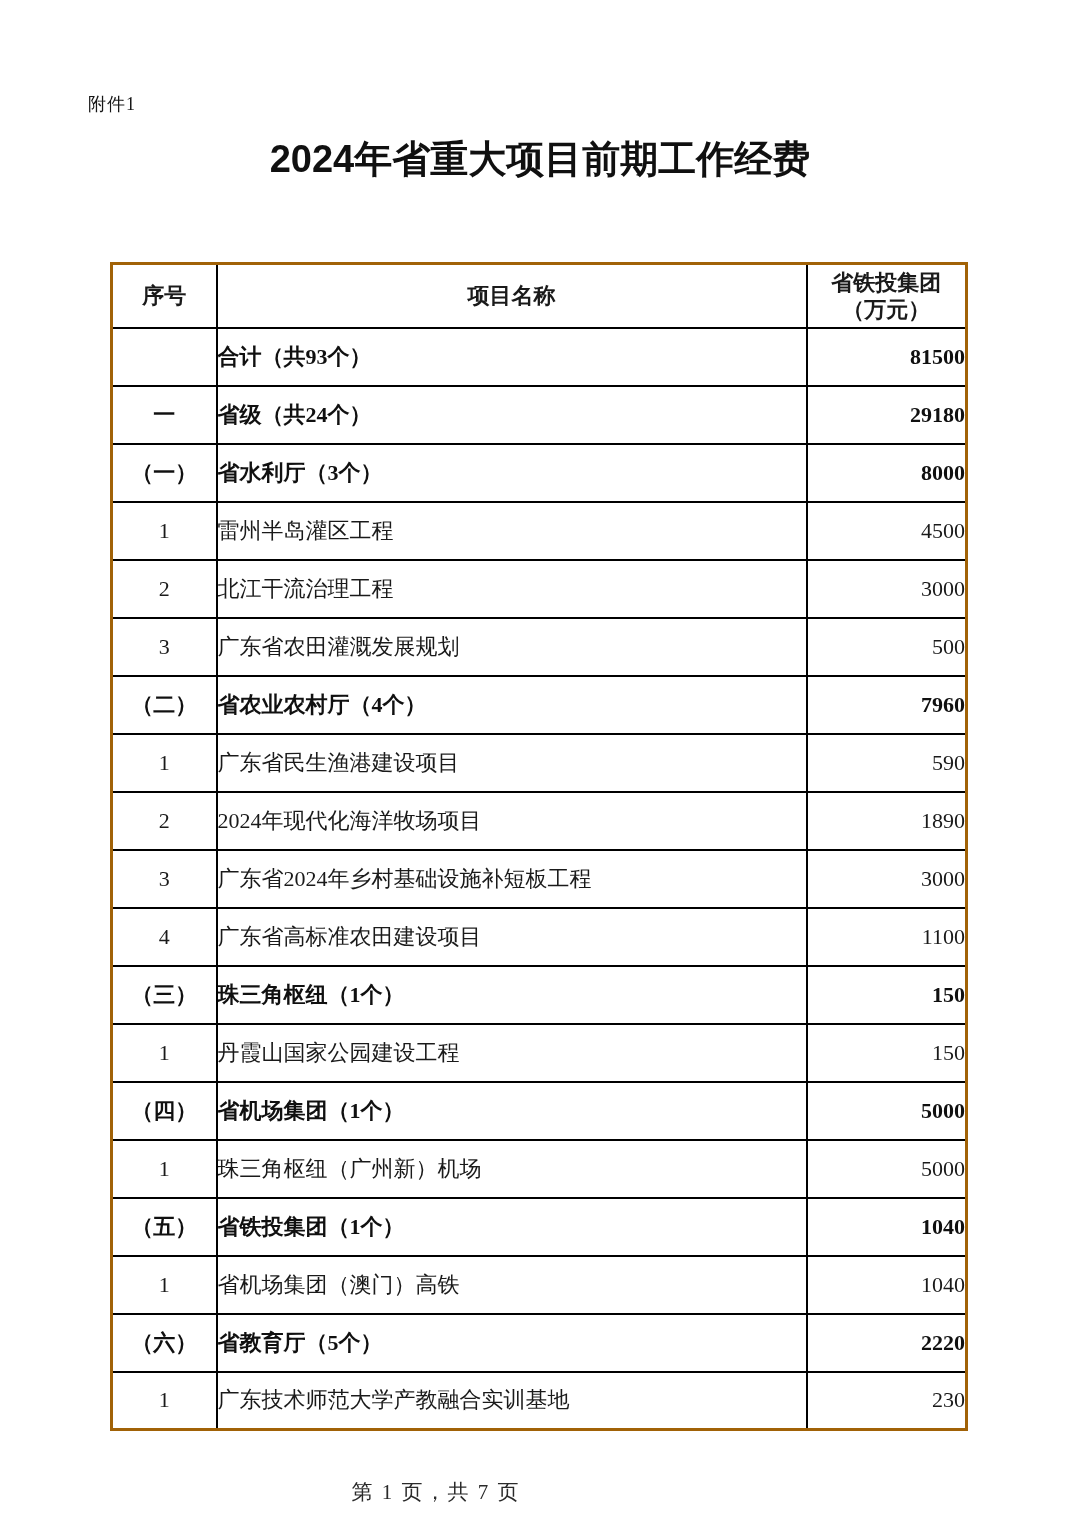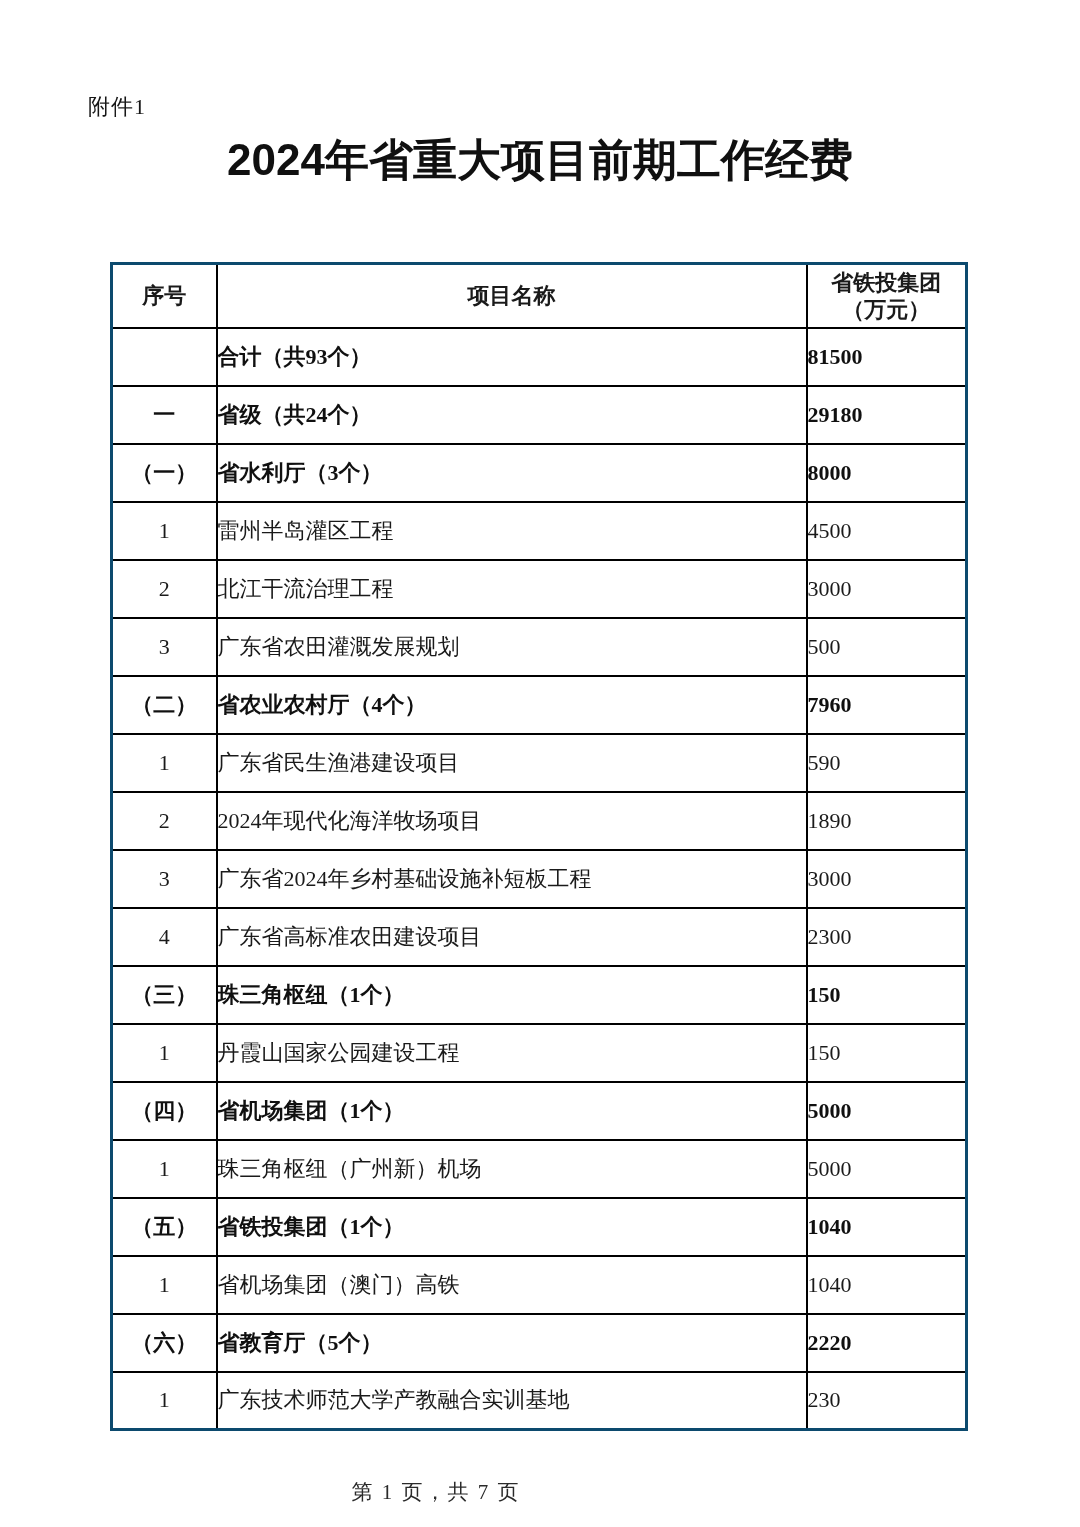--- a/index.html
+++ b/index.html
@@ -12,43 +12,43 @@
     width: 1080px;
     height: 1527px;
     font-family: "Liberation Serif", "DejaVu Serif", serif;
     color: #161616;
     overflow: hidden;
   }
   .attachment {
     position: absolute;
     left: 88px;
     top: 92px;
-    font-size: 22px;
+    font-size: 18px;
     letter-spacing: 1px;
   }
   .title-block {
     position: absolute;
     top: 134px;
     left: 0;
     width: 1080px;
     text-align: center;
     font-family: "Liberation Sans", "DejaVu Sans", sans-serif;
     font-weight: bold;
-    font-size: 44px;
+    font-size: 38px;
     line-height: 51px;
     color: #101010;
   }
   table.funding {
     position: absolute;
     left: 110px;
     top: 262px;
     width: 855px;
     border-collapse: collapse;
     table-layout: fixed;
-    border: 3px solid #0c4a6e;
+    border: 3px solid #a16207;
   }
   table.funding th,
   table.funding td {
     border: 2px solid #000;
     padding: 0;
     font-size: 22px;
     color: #1a1a1a;
     overflow: hidden;
   }
   table.funding thead tr { height: 64px; }
@@ -68,20 +68,21 @@
     vertical-align: middle;
   }
   td.name {
     text-align: left;
     vertical-align: middle;
     padding-left: 8px;
     padding-right: 4px;
     margin-top: 44px;
   }
   td.amount {
+    text-align: right;
     vertical-align: middle;
     padding-right: 6px;
   }
   tr.bold td { font-weight: bold; color: #101010; }
   .footer {
     position: absolute;
     top: 1478px;
     left: 0;
     width: 872px;
     text-align: center;
@@ -161,21 +162,21 @@
         <td class="amount">1890</td>
       </tr>
       <tr>
         <td class="no">3</td>
         <td class="name">广东省2024年乡村基础设施补短板工程</td>
         <td class="amount">3000</td>
       </tr>
       <tr>
         <td class="no">4</td>
         <td class="name">广东省高标准农田建设项目</td>
-        <td class="amount">2300</td>
+        <td class="amount">1100</td>
       </tr>
       <tr class="bold">
         <td class="no">（三）</td>
         <td class="name">珠三角枢纽（1个）</td>
         <td class="amount">150</td>
       </tr>
       <tr>
         <td class="no">1</td>
         <td class="name">丹霞山国家公园建设工程</td>
         <td class="amount">150</td>

